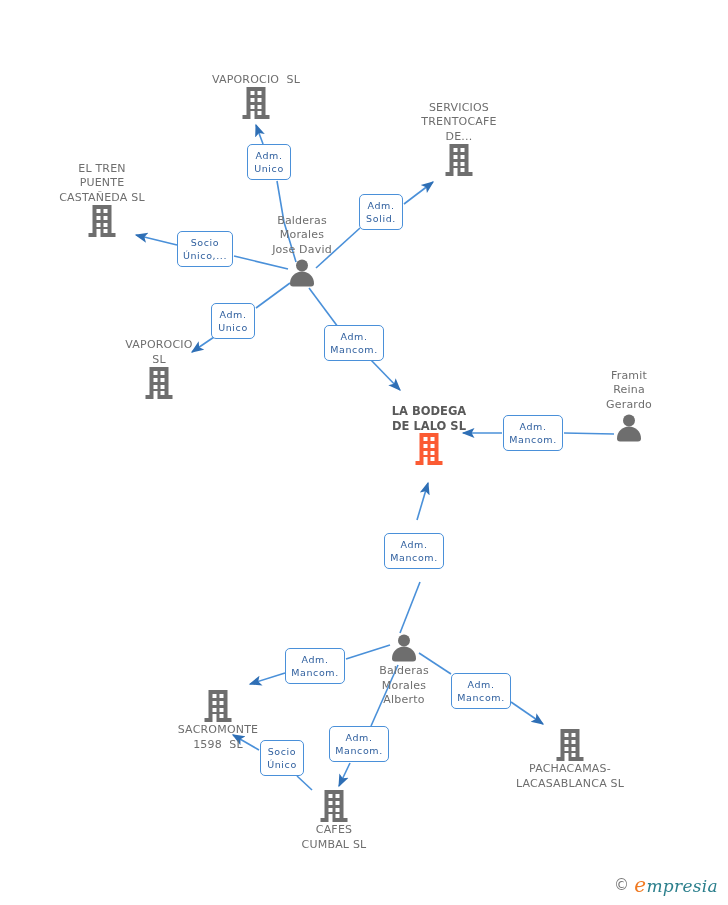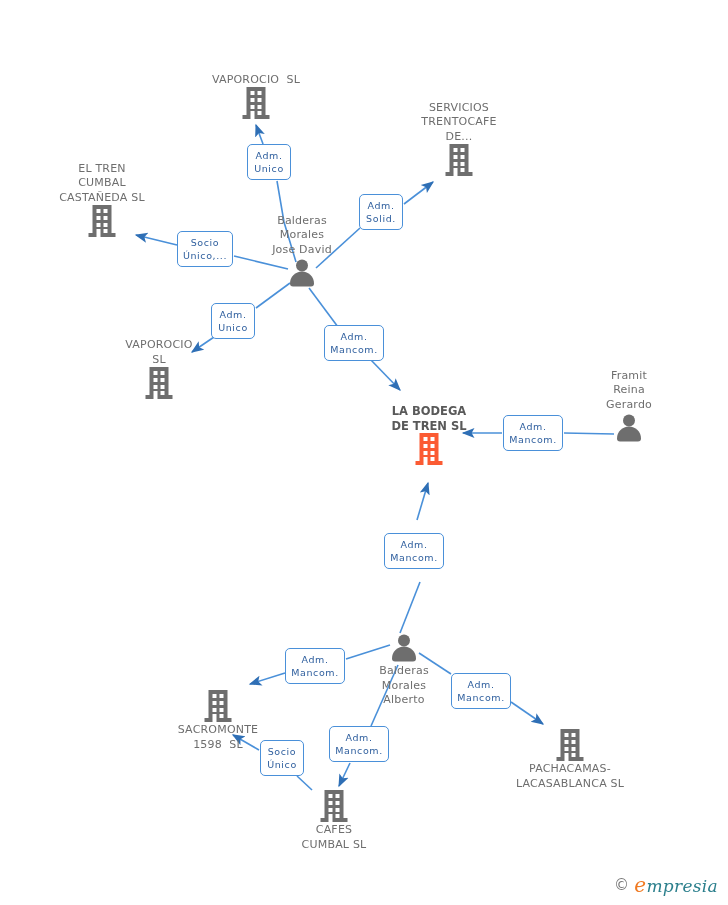--- a/index.html
+++ b/index.html
@@ -265,21 +265,21 @@
           <i class="w2"></i>
           <i class="w3"></i>
           <i class="w4"></i>
         <i class="w5"></i>
           <i class="w6"></i>
           <i class="d1"></i>
           <i class="w8"></i>
         </div>
     </div>
     <div class="caption above">EL TREN
-CUMBAL
+PUENTE
 CASTAÑEDA SL</div>
   </div>
 
   <div class="node person" style="left:302px; top:273px;">
     <div class="glyph">
       <div class="psn">
           <div class="head"></div>
           <div class="body"></div>
         </div>
     </div>
@@ -316,21 +316,21 @@
           <i class="w2"></i>
           <i class="w3"></i>
           <i class="w4"></i>
         <i class="w5"></i>
           <i class="w6"></i>
           <i class="d1"></i>
           <i class="w8"></i>
         </div>
     </div>
     <div class="caption above">LA BODEGA
-DE TREN SL</div>
+DE LALO SL</div>
   </div>
 
   <div class="node person" style="left:629px; top:428px;">
     <div class="glyph">
       <div class="psn">
           <div class="head"></div>
           <div class="body"></div>
         </div>
     </div>
     <div class="caption above">Framit

